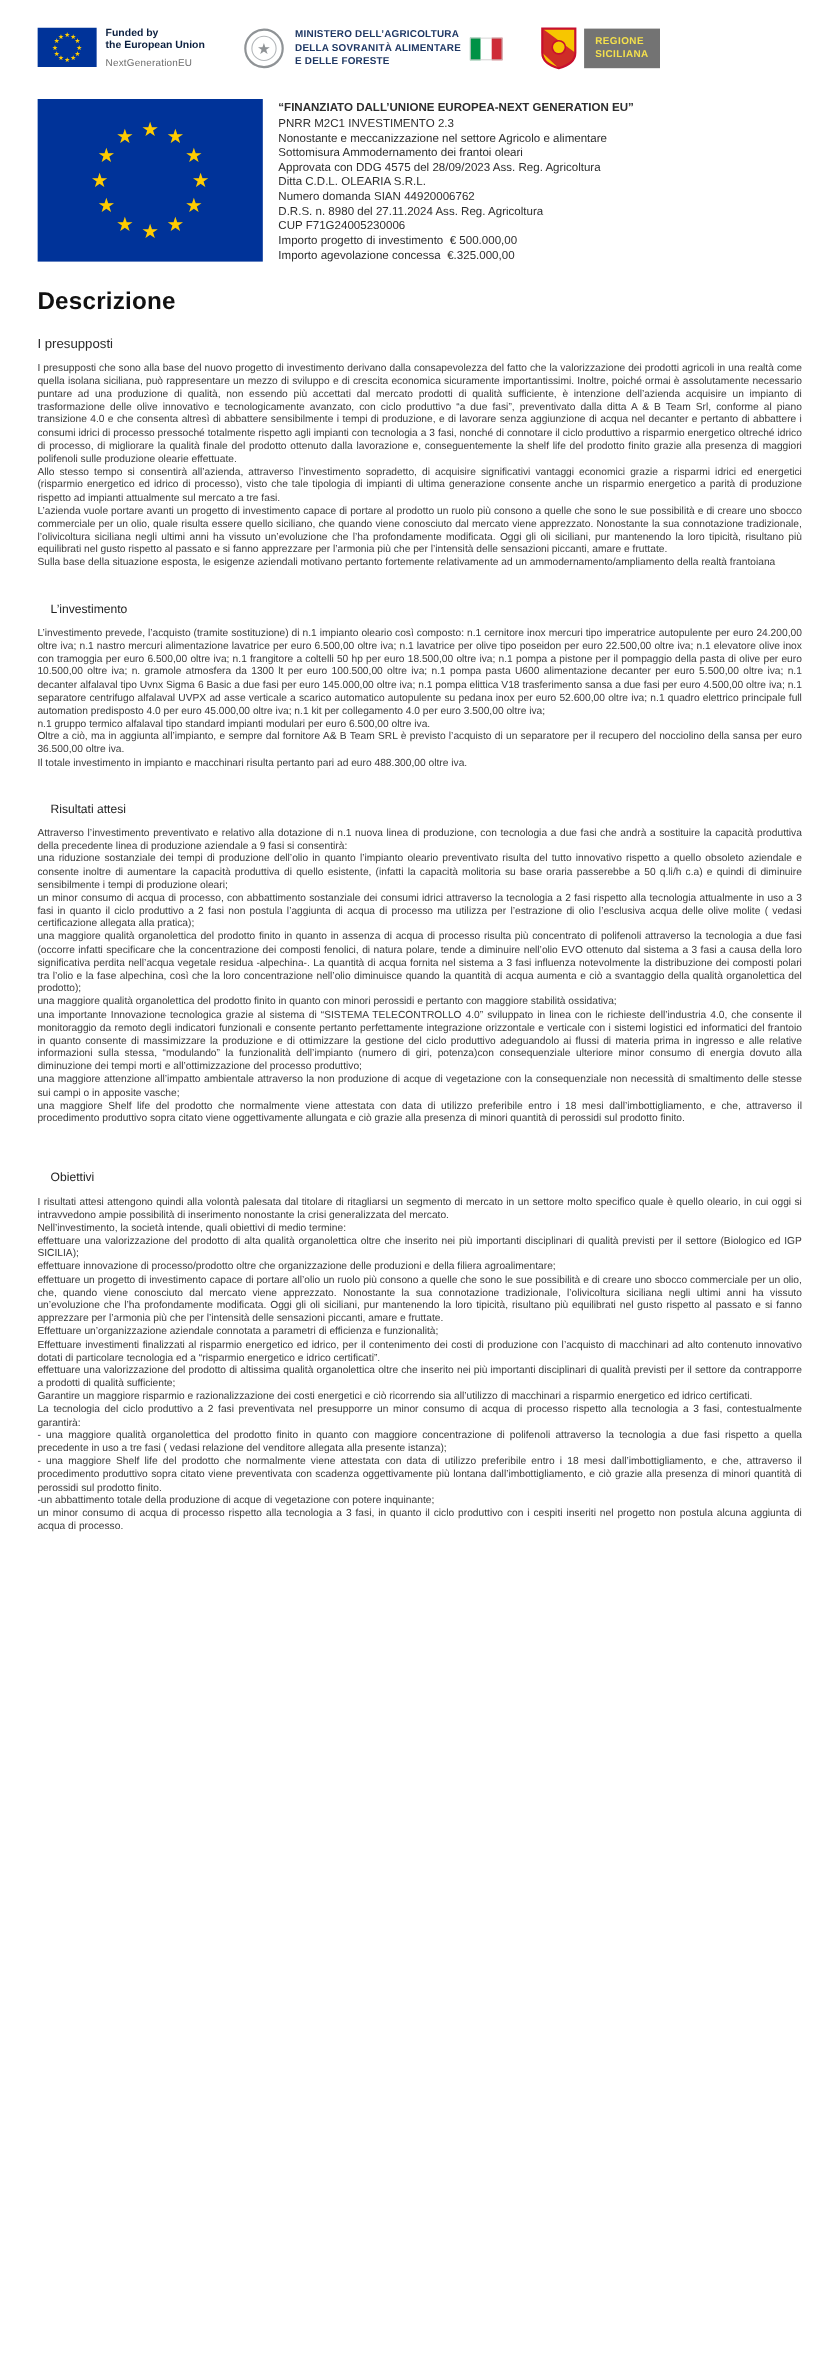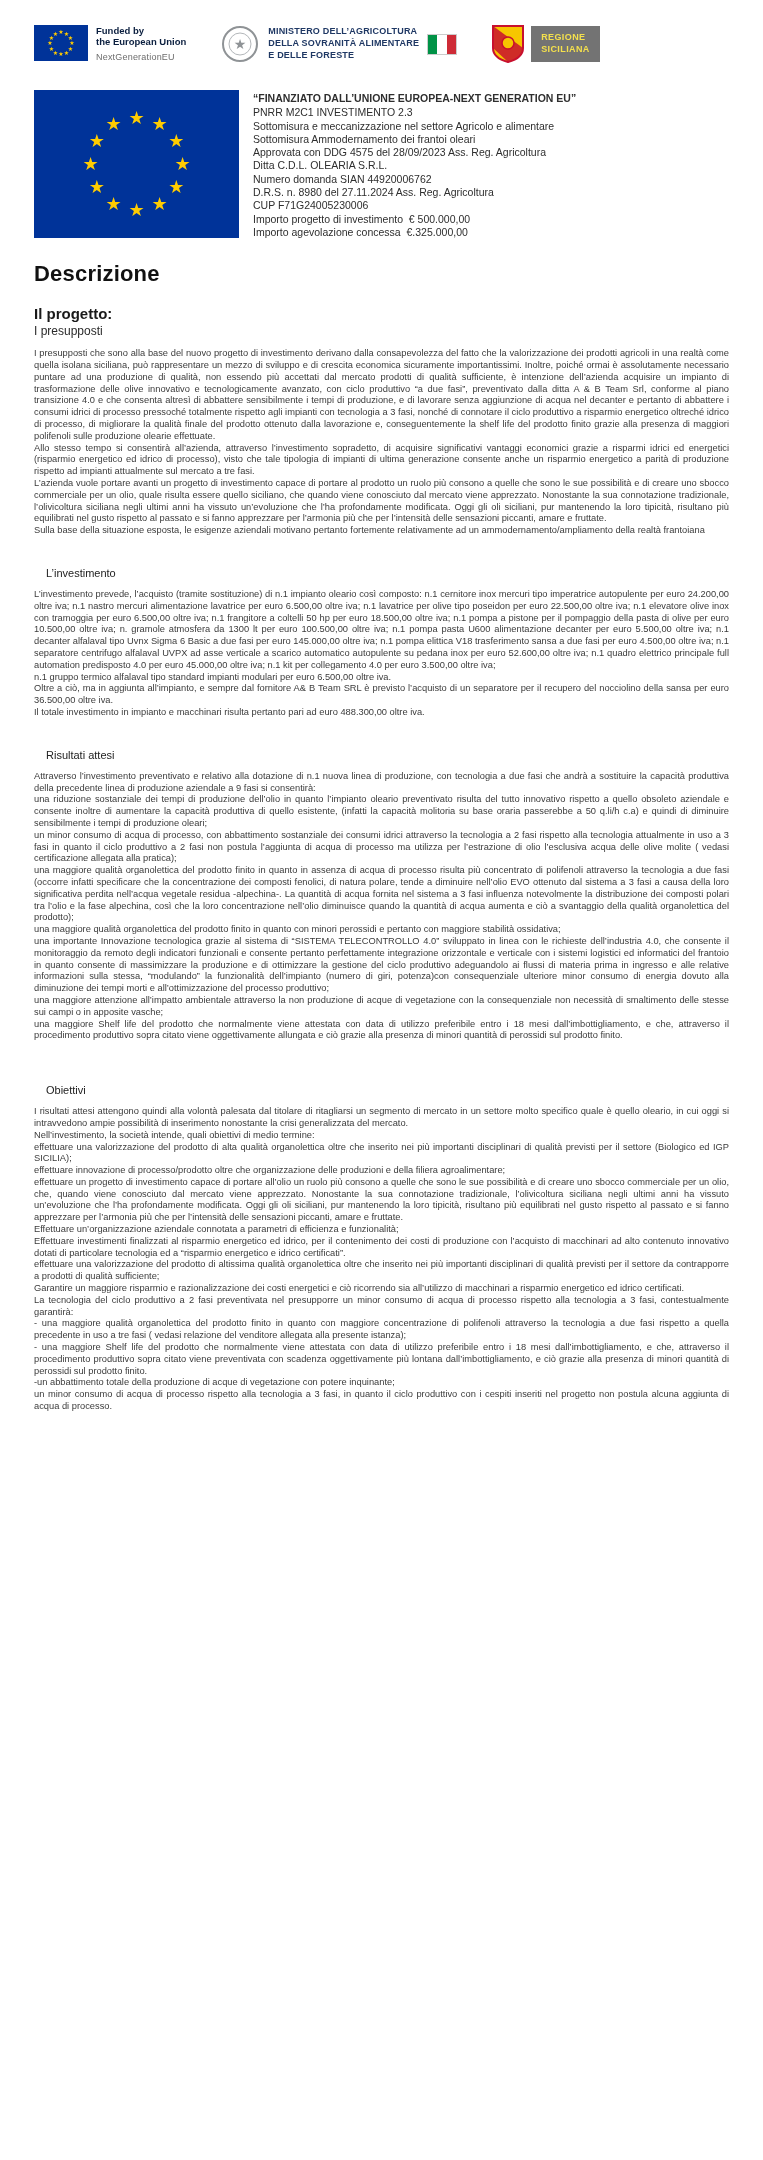--- a/index.html
+++ b/index.html
@@ -115,36 +115,35 @@
           <text x="62.7" y="103">★</text>
         <text x="56.5" y="80">★</text>
           <text x="62.7" y="57">★</text>
           <text x="79.5" y="40.2">★</text>
       </g>
     </svg>
     <div class="project-info">
       <div class="pi-title">“FINANZIATO DALL’UNIONE EUROPEA-NEXT GENERATION EU”</div>
       <div class="pi-lines">
           <div class="pi-line">PNRR M2C1 INVESTIMENTO 2.3</div>
-          <div class="pi-line">Sottomisura e meccanizzazione nel settore Agricolo e alimentare</div>
+          <div class="pi-line">Nonostante e meccanizzazione nel settore Agricolo e alimentare</div>
           <div class="pi-line">Sottomisura Ammodernamento dei frantoi oleari</div>
           <div class="pi-line">Approvata con DDG 4575 del 28/09/2023 Ass. Reg. Agricoltura</div>
           <div class="pi-line">Ditta C.D.L. OLEARIA S.R.L.</div>
           <div class="pi-line">Numero domanda SIAN 44920006762</div>
           <div class="pi-line">D.R.S. n. 8980 del 27.11.2024 Ass. Reg. Agricoltura</div>
           <div class="pi-line">CUP F71G24005230006</div>
           <div class="pi-line">Importo progetto di investimento  € 500.000,00</div>
           <div class="pi-line">Importo agevolazione concessa  €.325.000,00</div>
         </div>
     </div>
   </section>
 
   <h1 class="doc-title">Descrizione</h1>
 
-  <h2 class="block-head">Il progetto:</h2>
   <h3 class="block-sub">I presupposti</h3>
   <div class="body-text">
       <p>I presupposti che sono alla base del nuovo progetto di investimento derivano dalla consapevolezza del fatto che la valorizzazione dei prodotti agricoli in una realtà come quella isolana siciliana, può rappresentare un mezzo di sviluppo e di crescita economica sicuramente importantissimi. Inoltre, poiché ormai è assolutamente necessario puntare ad una produzione di qualità, non essendo più accettati dal mercato prodotti di qualità sufficiente, è intenzione dell’azienda acquisire un impianto di trasformazione delle olive innovativo e tecnologicamente avanzato, con ciclo produttivo “a due fasi”, preventivato dalla ditta A &amp; B Team Srl, conforme al piano transizione 4.0 e che consenta altresì di abbattere sensibilmente i tempi di produzione, e di lavorare senza aggiunzione di acqua nel decanter e pertanto di abbattere i consumi idrici di processo pressoché totalmente rispetto agli impianti con tecnologia a 3 fasi, nonché di connotare il ciclo produttivo a risparmio energetico oltreché idrico di processo, di migliorare la qualità finale del prodotto ottenuto dalla lavorazione e, conseguentemente la shelf life del prodotto finito grazie alla presenza di maggiori polifenoli sulle produzione olearie effettuate.</p>
       <p>Allo stesso tempo si consentirà all’azienda, attraverso l’investimento sopradetto, di acquisire significativi vantaggi economici grazie a risparmi idrici ed energetici (risparmio energetico ed idrico di processo), visto che tale tipologia di impianti di ultima generazione consente anche un risparmio energetico a parità di produzione rispetto ad impianti attualmente sul mercato a tre fasi.</p>
       <p>L’azienda vuole portare avanti un progetto di investimento capace di portare al prodotto un ruolo più consono a quelle che sono le sue possibilità e di creare uno sbocco commerciale per un olio, quale risulta essere quello siciliano, che quando viene conosciuto dal mercato viene apprezzato. Nonostante la sua connotazione tradizionale, l’olivicoltura siciliana negli ultimi anni ha vissuto un’evoluzione che l’ha profondamente modificata. Oggi gli oli siciliani, pur mantenendo la loro tipicità, risultano più equilibrati nel gusto rispetto al passato e si fanno apprezzare per l’armonia più che per l’intensità delle sensazioni piccanti, amare e fruttate.</p>
       <p>Sulla base della situazione esposta, le esigenze aziendali motivano pertanto fortemente relativamente ad un ammodernamento/ampliamento della realtà frantoiana</p>
     </div>
 
   <h2 class="sec-head">L’investimento</h2>
   <div class="body-text">

